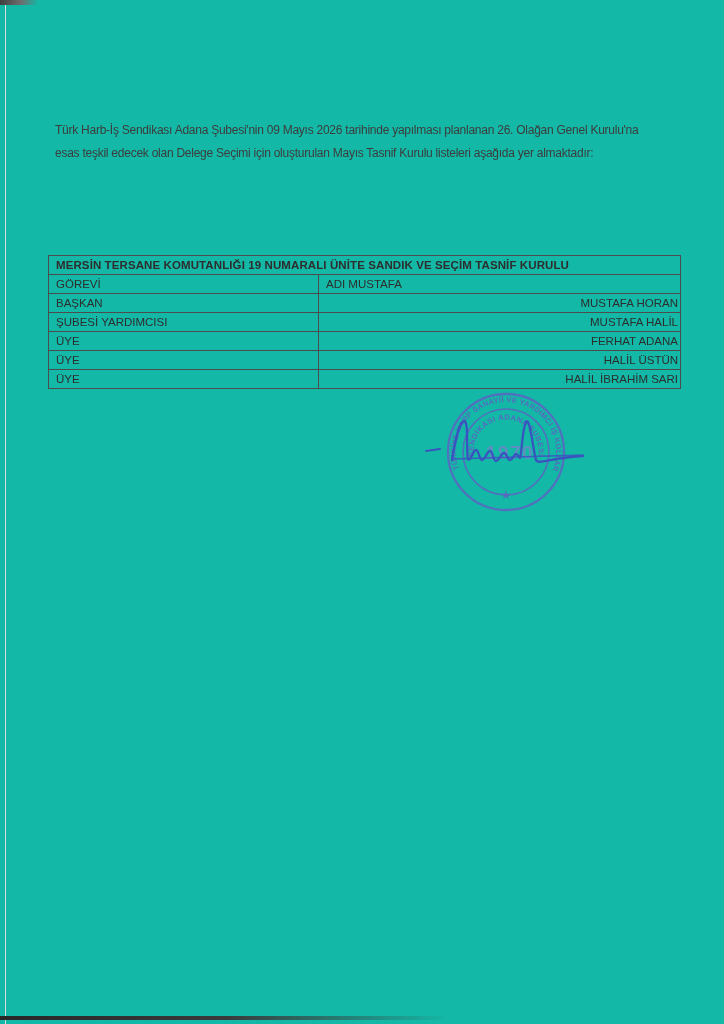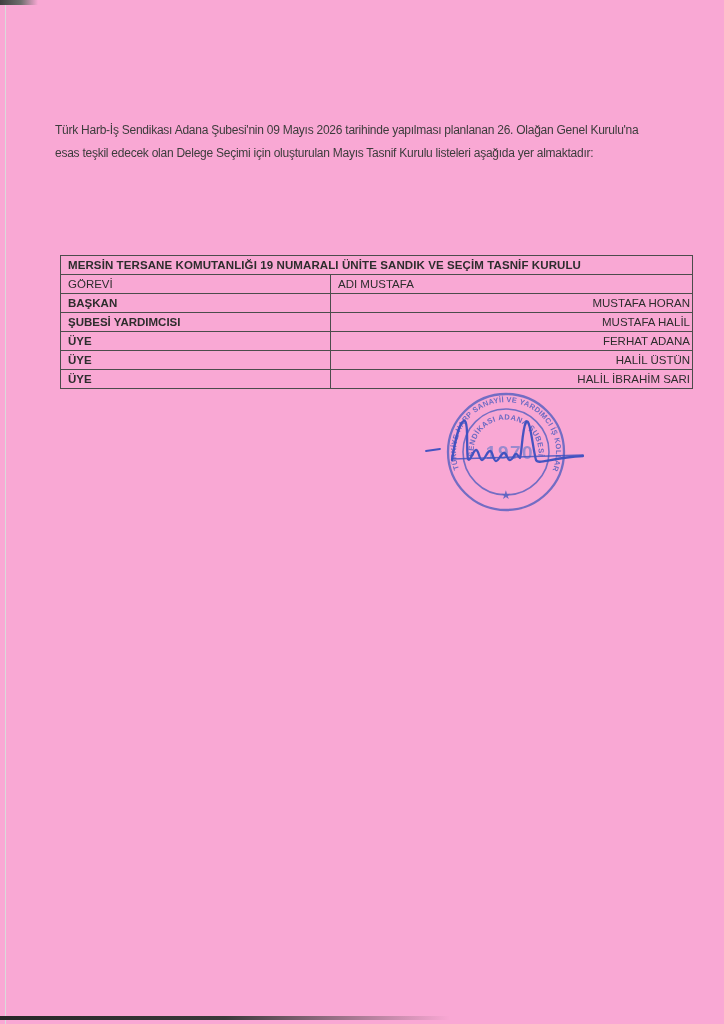--- a/index.html
+++ b/index.html
@@ -4,21 +4,21 @@
 <style>
   html,body { margin:0; padding:0; }
   body {
     width:724px; height:1024px;
     background:#ffffff;
     font-family:"Liberation Sans", sans-serif;
     position:relative; overflow:hidden;
   }
   .page {
     position:absolute; inset:0;
-    background:#f9a8d4;
+    background:#14b8a6;
   }
 
   
   .edge-left {
     position:absolute; left:5px; top:0; width:1px; height:1024px;
     background:#dadada;
   }
   .smudge-top-left {
     position:absolute; left:0; top:0; width:38px; height:5px;
     background:linear-gradient(to right, #3f3f3f 0%, #6e6e6e 55%, rgba(110,110,110,0) 100%);
@@ -30,32 +30,32 @@
 
   
   .intro {
     position:absolute; left:55px; top:119px; width:650px;
     color:#3c3c3c; font-size:12px; letter-spacing:-0.25px;
     line-height:23px; white-space:nowrap;
   }
 
   
   table.kurul {
-    position:absolute; left:60px; top:255px; width:632px;
+    position:absolute; left:48px; top:255px; width:632px;
     border-collapse:collapse; table-layout:fixed;
   }
   table.kurul td {
     border:1px solid #4c4c4c;
     font-size:11.5px; color:#2d2d2d;
     height:18px; padding:0 2px 0 7px;
     vertical-align:middle; white-space:nowrap; overflow:hidden;
   }
   td.title-cell { font-weight:bold; padding-left:13px; height:20px; letter-spacing:0.1px; }
   td.head-cell  { font-weight:normal; }
-  td.role-cell  { font-weight:bold; }
+  td.role-cell  { font-weight:normal; }
   td.name-cell  { font-weight:normal;text-align:right; }
 
   
   .stamp-svg {
     position:absolute; left:436px; top:382px; width:140px; height:140px;
     filter: blur(0.3px);
   }
   .sig-svg {
     position:absolute; left:415px; top:392px; width:185px; height:80px;
   }

